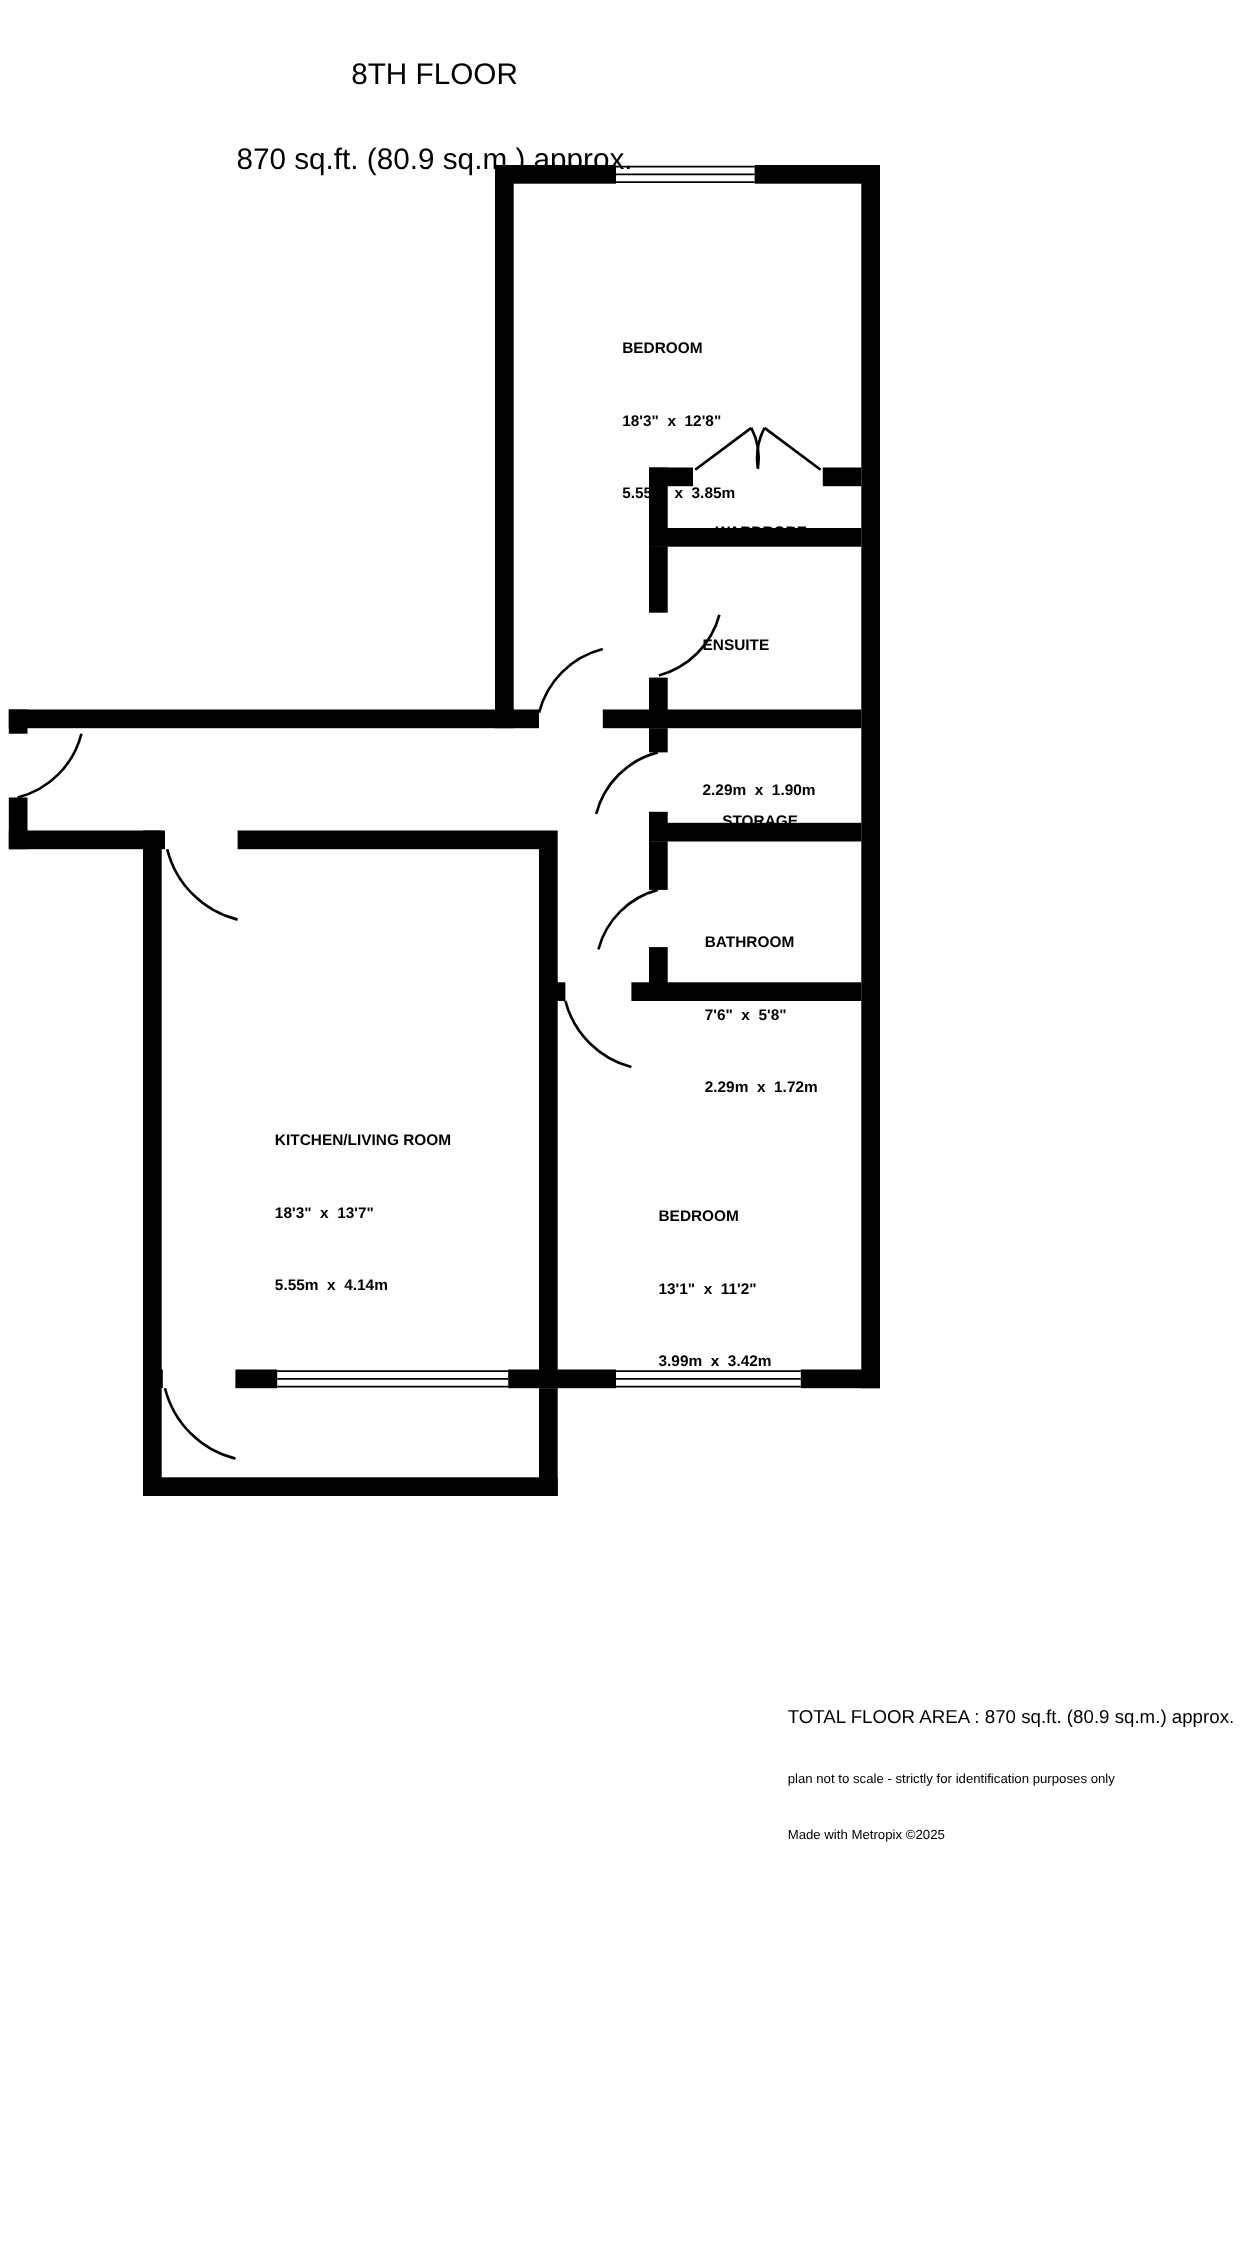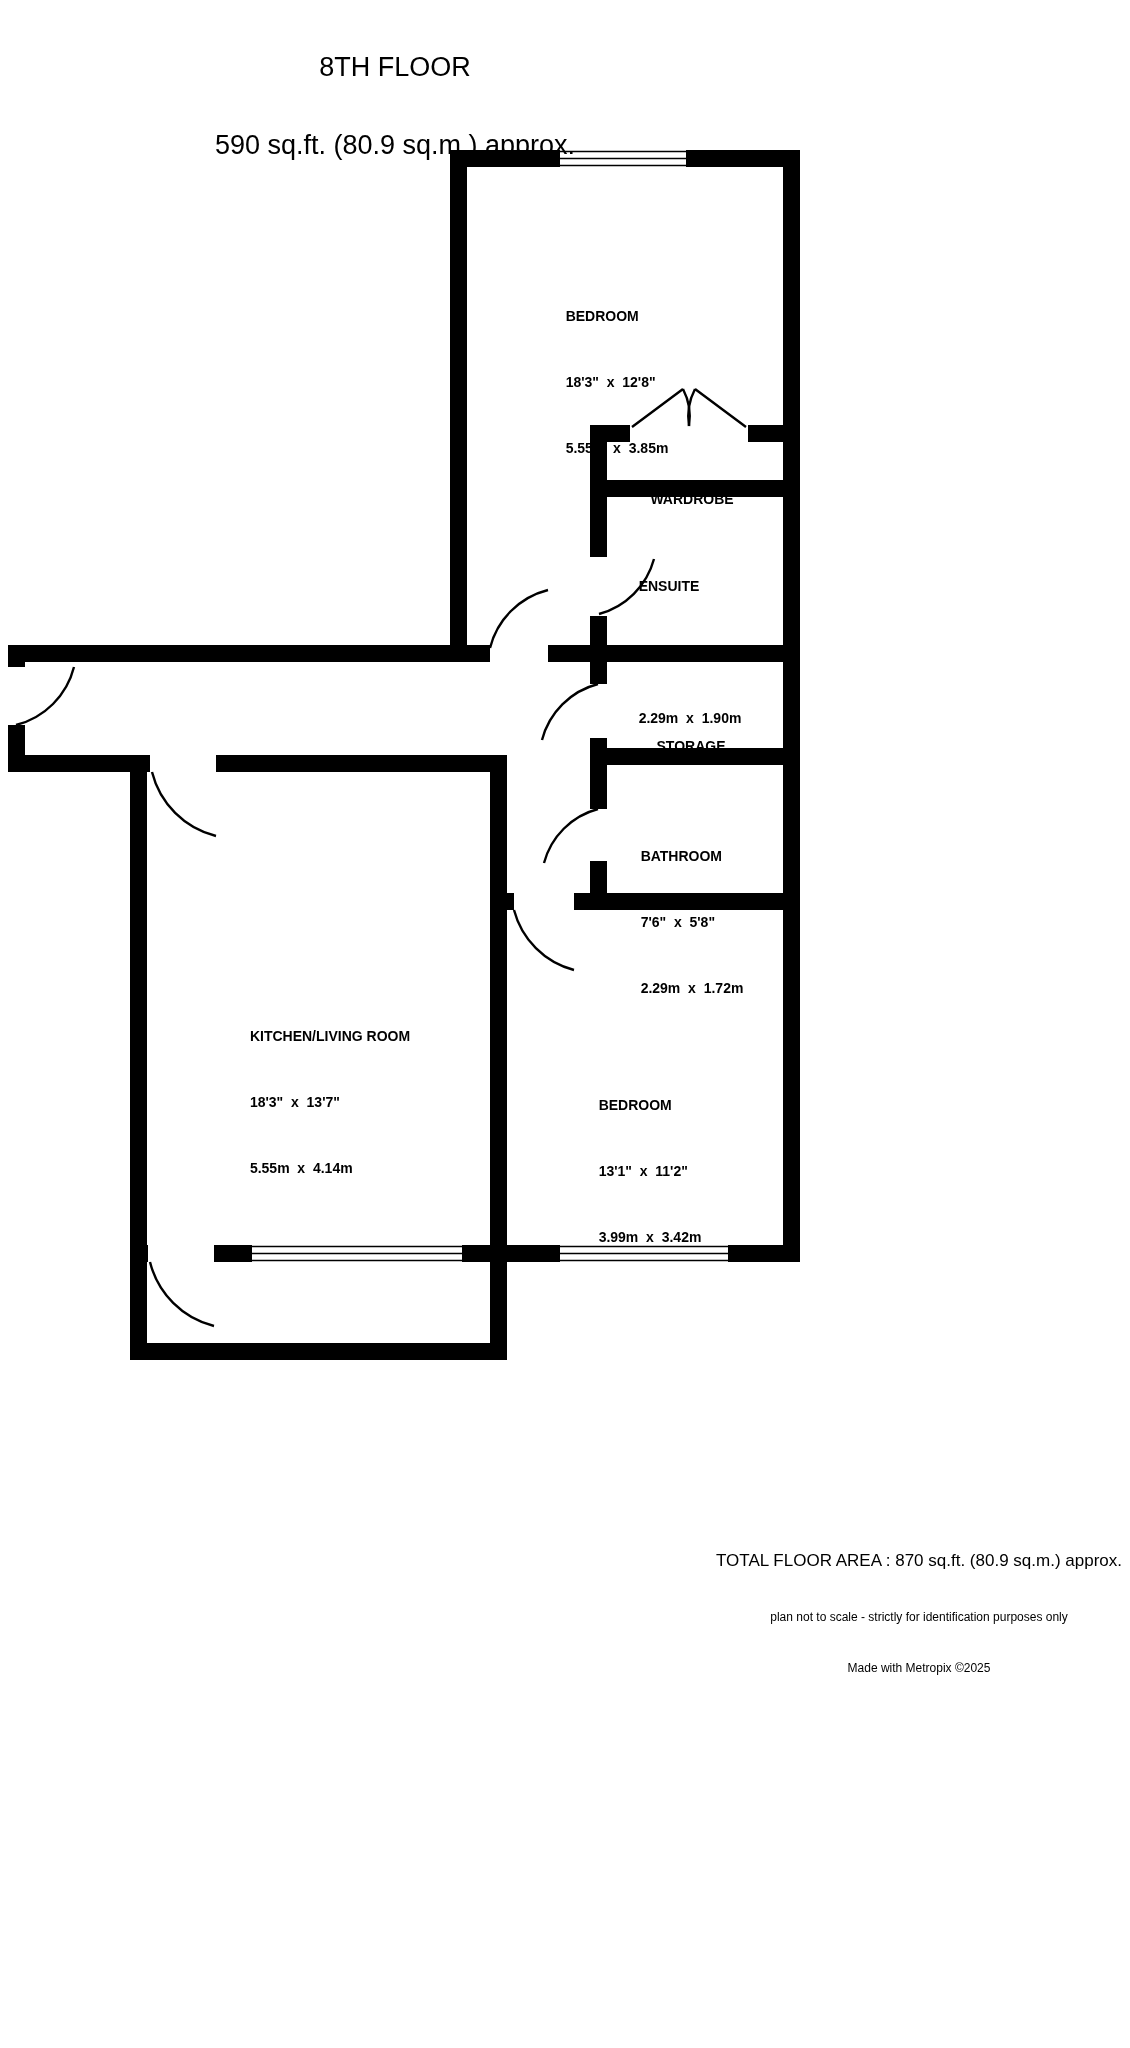--- a/index.html
+++ b/index.html
@@ -16,21 +16,21 @@
     position:absolute;top:2px;left:0;width:790px;
     text-align:center;font-size:27px;line-height:26px;
     white-space:pre;
   }
   .room-label{
     position:absolute;transform:translateX(-50%);
     text-align:left;font-size:14px;font-weight:bold;
     line-height:22px;white-space:pre;
   }
   .footer{
-    position:absolute;right:8px;top:1514px;text-align:center;
+    position:absolute;right:8px;top:1514px;text-align:left;
     white-space:pre;
   }
   .footer-main{font-size:17px;line-height:22px;margin-bottom:2px;}
   .footer-small{font-size:12px;line-height:15px;}
 </style>
 </head>
 <body>
 
 <div class="canvas">
 
@@ -107,30 +107,30 @@
       <path d="M 598 684 A 78 78 0 0 0 542 740"></path>
       <path d="M 598 809 A 76 76 0 0 0 544 863"></path>
       <path d="M 152 772 A 88 88 0 0 0 216 836"></path>
       <path d="M 514 910 A 84 84 0 0 0 574 970"></path>
       <path d="M 150 1262 A 88 88 0 0 0 214 1326"></path>
     </g>
   </svg>
 
   <div class="header">
     <div>8TH FLOOR</div>
-    <div>590 sq.ft. (80.9 sq.m.) approx.</div>
+    <div>870 sq.ft. (80.9 sq.m.) approx.</div>
   </div>
 
   <div class="room-label" style="left:617px;top:261px;">
     <div>BEDROOM</div>
     <div>18'3"  x  12'8"</div>
     <div>5.55m  x  3.85m</div>
   </div>
 
-  <div class="room-label" style="left:692px;top:444px;">
+  <div class="room-label" style="left:692px;top:428px;">
     <div>WARDROBE</div>
   </div>
 
   <div class="room-label" style="left:690px;top:531px;">
     <div>ENSUITE</div>
     <div>7'6"  x  6'3"</div>
     <div>2.29m  x  1.90m</div>
   </div>
 
   <div class="room-label" style="left:691px;top:691px;">

